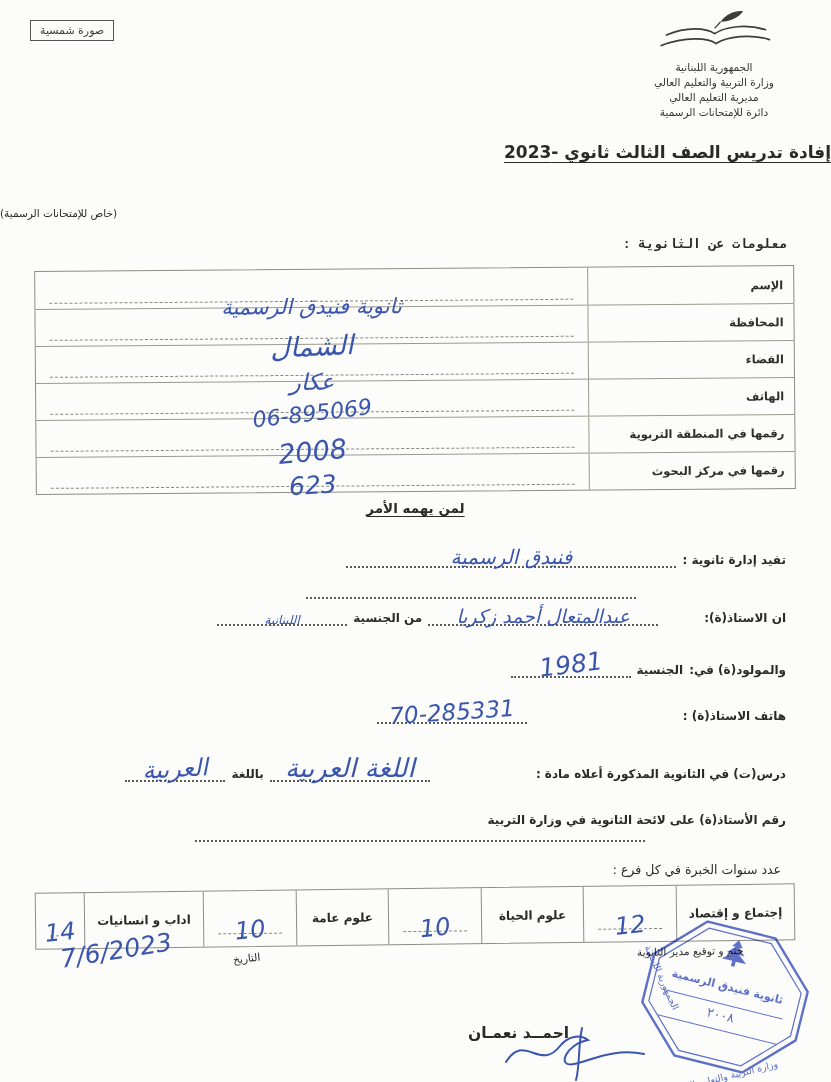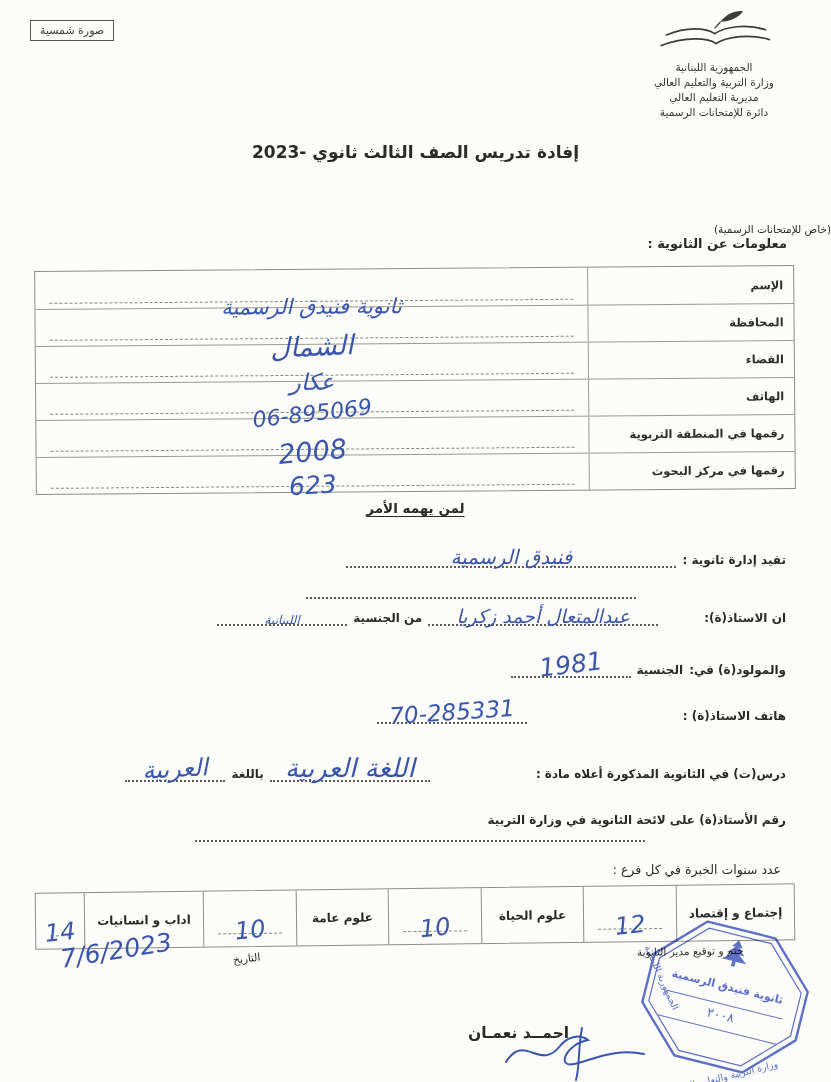--- a/index.html
+++ b/index.html
@@ -13,26 +13,26 @@
   .photo-box {
     position:absolute; left:30px; top:20px; padding:3px 9px;
     border:1px solid #55554f; font-size:11px; color:#3c3c38; background:#fbfbf8;
   }
   
   .letterhead { position:absolute; left:604px; top:6px; width:220px; text-align:center; }
   .letterhead svg { display:block; margin:0 auto; }
   .gov-line { font-size:10.5px; line-height:15px; color:#35352f; white-space:nowrap; }
   
   .doc-title {
-    position:absolute; top:142px; left:0; right:0; text-align:center;
-    font-size:17px; font-weight:bold; text-underline-offset:4px;
+    position:absolute; top:142px; left:0; right:0; 
+    font-size:17px; font-weight:bold; text-decoration:underline; text-underline-offset:4px;
     letter-spacing:.2px;
   }
-  .doc-subtitle { position:absolute; top:223px; left:0; right:0; text-align:right; font-size:10.5px; }
-  .info-heading { position:absolute; top:236px; right:44px; font-size:13px; font-weight:bold; }
+  .doc-subtitle { position:absolute; top:207px; left:0; right:0; text-align:left; font-size:10.5px; }
+  .info-heading { position:absolute; top:236px; right:44px; font-size:13px; font-weight:bold;font-family:Liberation Mono, monospace; }
   
   .info-table {
     position:absolute; left:35px; top:268px; width:760px;
     border:1px solid #8d8d85; transform:rotate(-0.45deg); background:transparent;
   }
   .info-row { display:flex; height:37px; border-top:1px solid #9a9a90; }
   .info-row:first-child { border-top:none; }
   .info-label {
     width:206px; padding:0 10px; display:flex; align-items:center;
     font-size:11.5px; font-weight:600; border-inline-end:1px solid #9a9a90; color:#2e2e2a;

